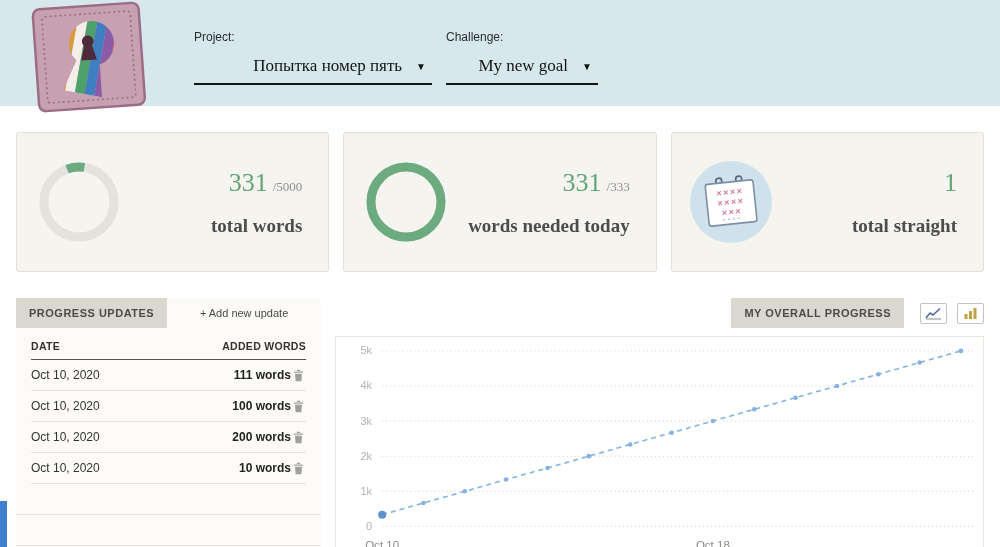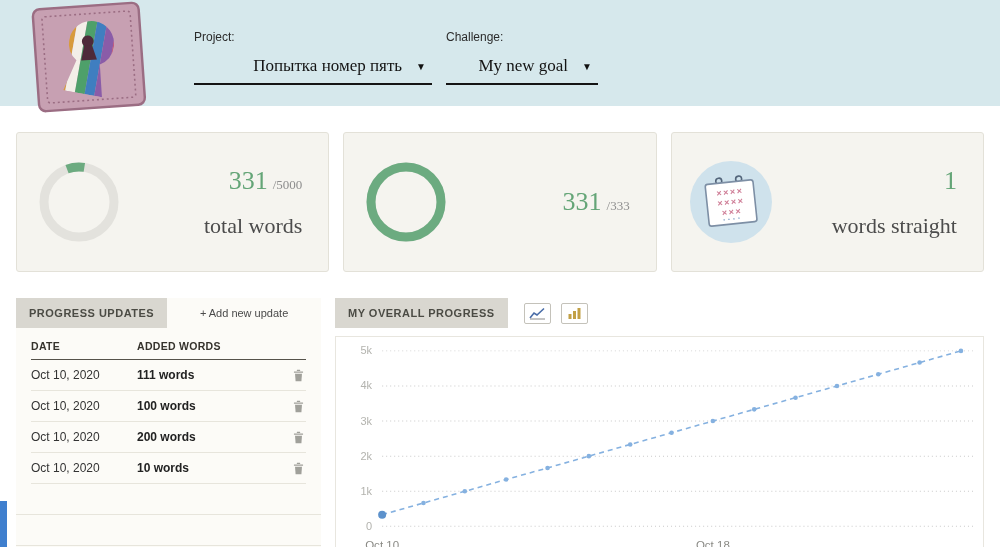--- a/index.html
+++ b/index.html
@@ -32,44 +32,44 @@
     flex:1; background:#f5f4ef; border:1px solid #e3e1d8; border-radius:3px;
     height:140px; display:flex; align-items:center; justify-content:space-between;
     padding:0 26px 0 18px;
   }
   .ring .track { fill:none; stroke:#e3e2dd; stroke-width:9; }
   .ring .arc   { fill:none; stroke:#6cab80; stroke-width:9; }
   .stat-text { text-align:right; font-family:"Liberation Serif", serif; }
   .stat-line { display:flex; justify-content:flex-end; align-items:baseline; gap:5px; }
   .stat-value { color:#64a577; font-size:26px; }
   .stat-denom { color:#8d8d8d; font-size:13px; }
-  .stat-label { color:#4c4c4c; font-size:22px; margin-top:17px; }
+  .stat-label { color:#4c4c4c; font-size:19px; margin-top:17px;font-weight:bold; }
   .cal-wrap {
     width:82px; height:82px; border-radius:50%; background:#cfe2ec;
     display:flex; align-items:center; justify-content:center;
   }
   .cal-wrap svg { transform:rotate(-6deg); }
 
   
   .panels { display:flex; gap:14px; margin:26px 16px 0 16px; align-items:flex-start; }
-  .panel-head { display:flex; align-items:center; }
+  .panel-head { display:flex; align-items:center;justify-content:flex-end; }
   .chip {
     background:#d9d7d0; color:#4b4b44; font-size:11px; font-weight:bold;
     letter-spacing:0.5px; padding:9px 13px;
   }
   .add-link { font-size:11px; color:#4a4a4a; margin:0 auto; cursor:pointer; }
 
   .left-panel { width:305px; height:263px; background:#fcfbf7; overflow:hidden; }
   .table { margin:12px 15px 0 15px; }
   .thead {
     display:flex; font-size:10.5px; font-weight:bold; color:#35322c;
     letter-spacing:0.3px; padding-bottom:7px; border-bottom:1px solid #55524a;
   }
   .c-date { width:106px; }
-  .c-words { flex:1; }
+  .c-words { flex:1;text-align:right; }
   .row {
     display:flex; align-items:center; height:31px; font-size:12px; color:#333;
     border-bottom:1px solid #e7e5dc;
   }
   .row .c-words { font-weight:bold; color:#222; }
   .trash { background:none; border:none; padding:0 2px; cursor:pointer; line-height:0; }
   .filler {
     height:100px; margin:0;
     background:repeating-linear-gradient(to bottom, transparent 0 30px, #e7e5dc 30px 31px);
   }
@@ -156,40 +156,41 @@
   <div class="card">
     <svg class="ring" width="88" height="88" viewBox="0 0 88 88">
       <circle class="track" cx="44" cy="44" r="35"></circle>
       <circle class="arc" cx="44" cy="44" r="35" transform="rotate(-90 44 44)" stroke-dasharray="219.9114857512855 219.9114857512855"></circle>
     </svg>
     <div class="stat-text">
       <div class="stat-line">
         <span class="stat-value">331</span>
         <span class="stat-denom">/333</span>
       </div>
+      <div class="stat-label">words needed today</div>
     </div>
   </div>
 
   <div class="card">
     <div class="cal-wrap">
       <svg width="58" height="58" viewBox="0 0 58 58">
         <circle cx="19" cy="7" r="3" fill="none" stroke="#53657a" stroke-width="1.6"></circle>
         <circle cx="39" cy="7" r="3" fill="none" stroke="#53657a" stroke-width="1.6"></circle>
         <rect x="5" y="9" width="48" height="42" rx="2.5" fill="#ffffff" stroke="#7d8fa5" stroke-width="1.6"></rect>
         <text x="29" y="22" text-anchor="middle" font-size="9" font-weight="bold" fill="#cf7e97" letter-spacing="1.5">××××</text>
         <text x="29" y="32" text-anchor="middle" font-size="9" font-weight="bold" fill="#cf7e97" letter-spacing="1.5">××××</text>
         <text x="29" y="42" text-anchor="middle" font-size="9" font-weight="bold" fill="#cf7e97" letter-spacing="1.5">×××</text>
         <text x="29" y="49" text-anchor="middle" font-size="9" font-weight="bold" fill="#7b9cc4" letter-spacing="2">····</text>
       </svg>
     </div>
     <div class="stat-text">
       <div class="stat-line">
         <span class="stat-value">1</span>
       </div>
-      <div class="stat-label">words straight</div>
+      <div class="stat-label">total straight</div>
     </div>
   </div>
 </section>
 
 <section class="panels">
 
   <div class="left-panel">
     <div class="panel-head">
       <span class="chip">PROGRESS UPDATES</span>
       <span class="add-link">+ Add new update</span>

